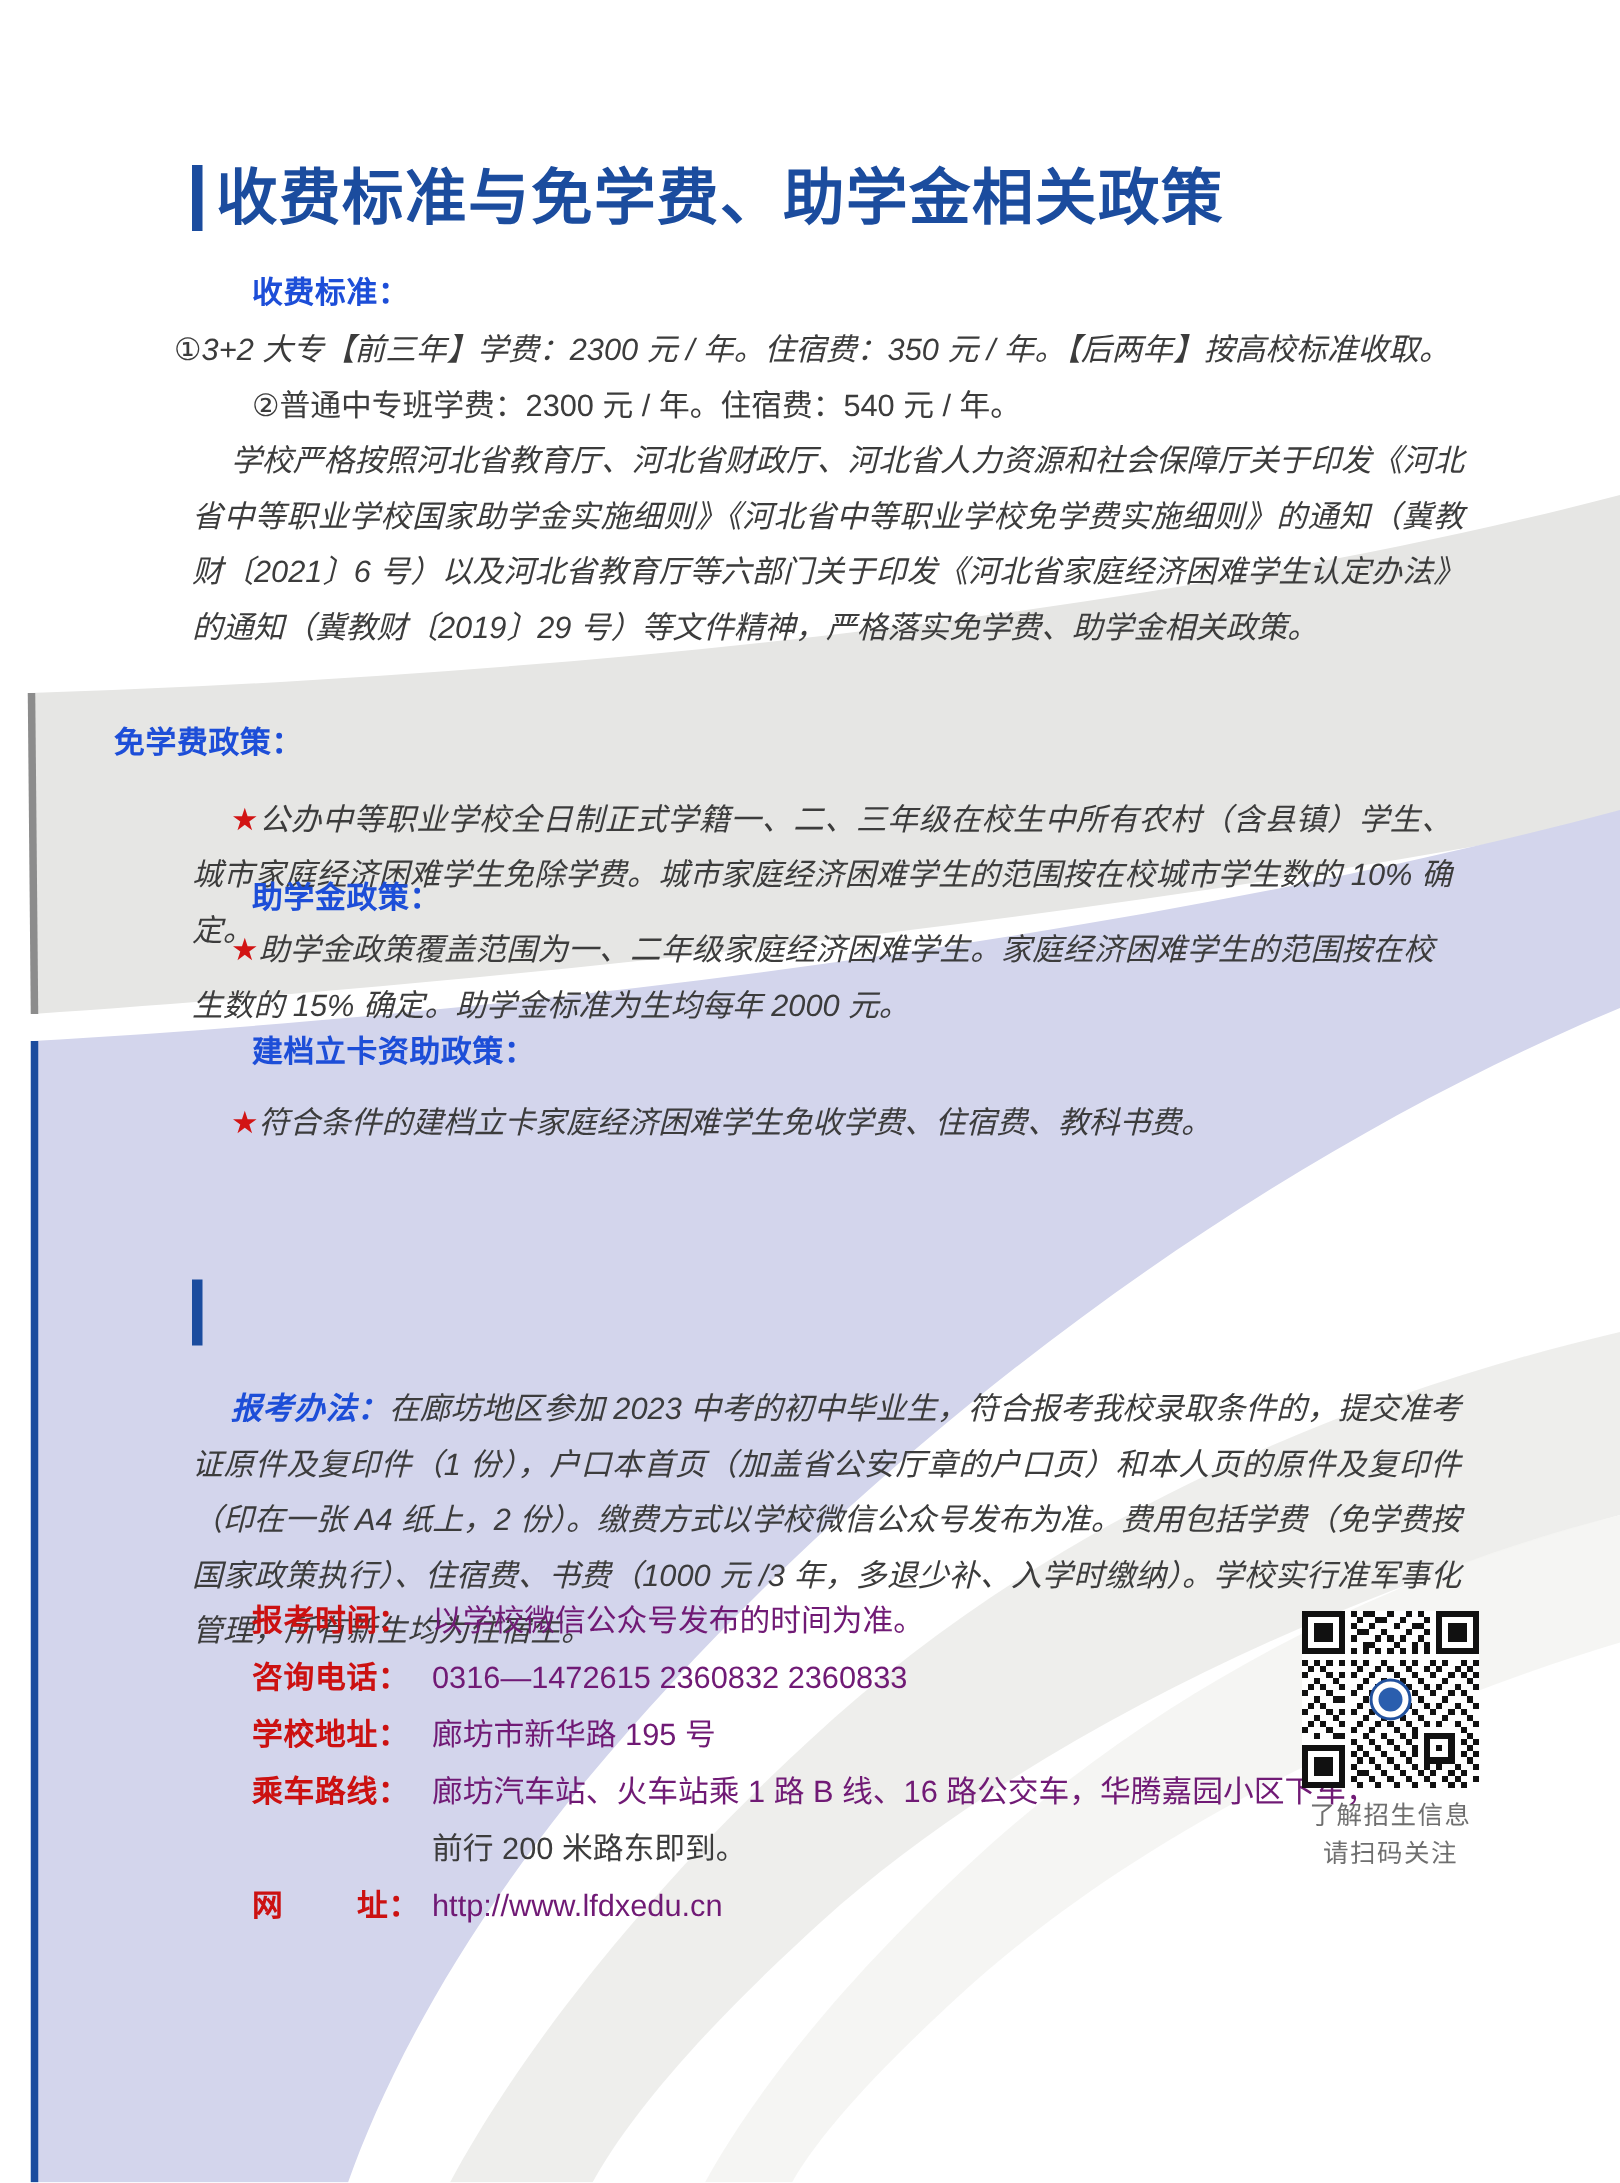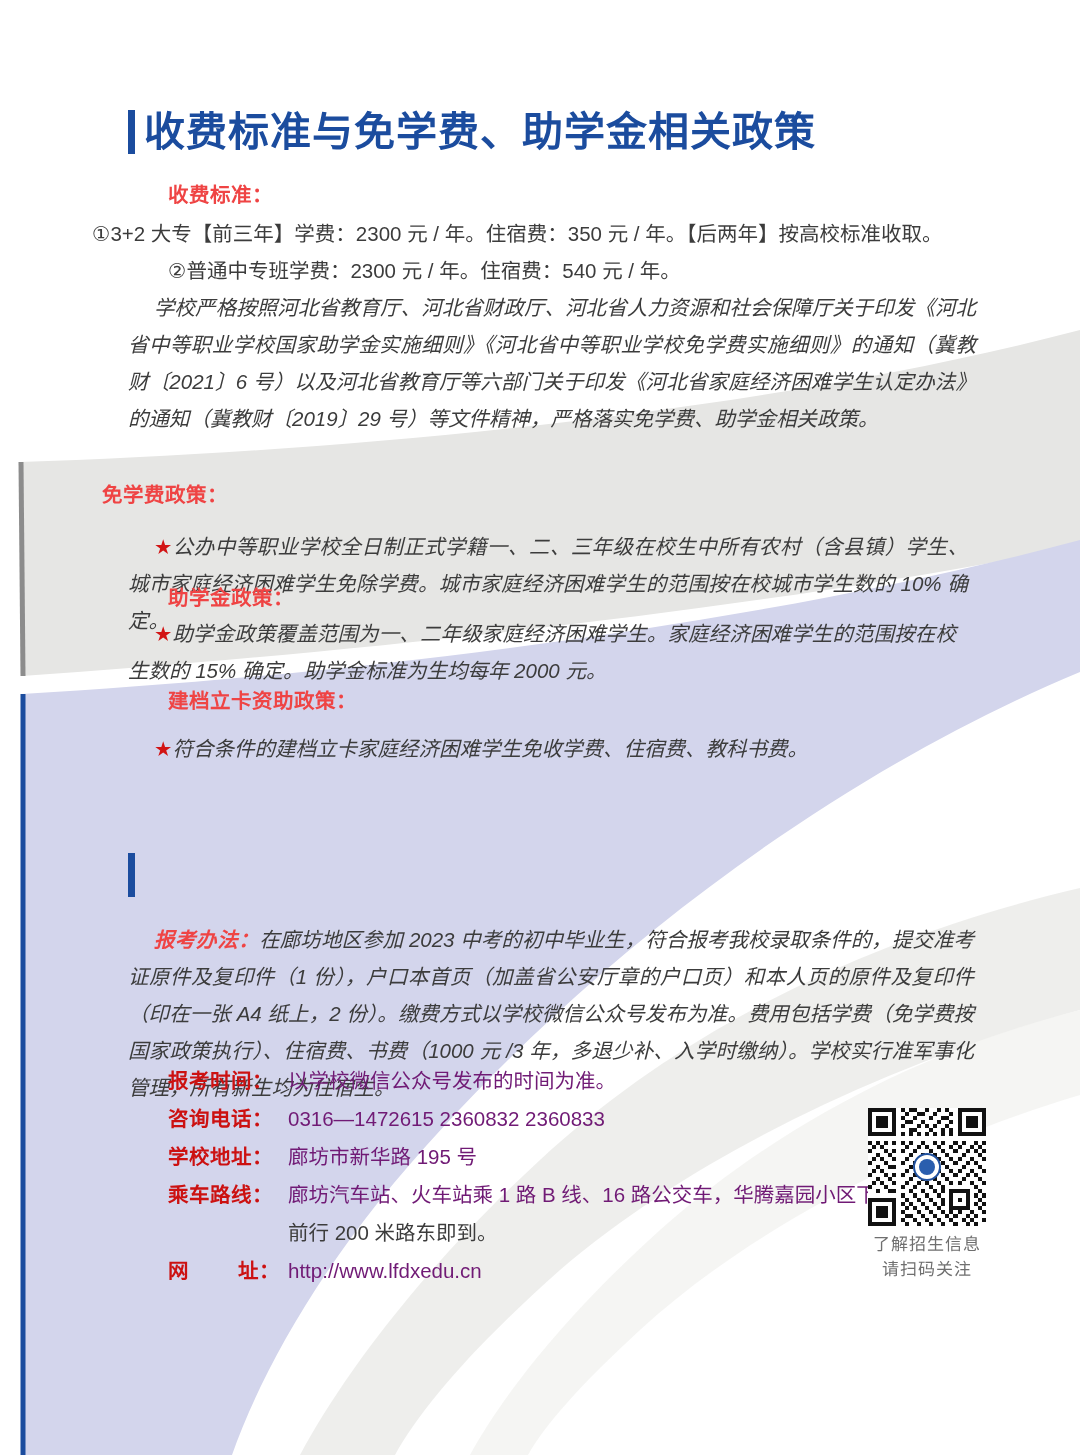--- a/index.html
+++ b/index.html
@@ -57,21 +57,21 @@
     font-size: 41px;
     font-weight: bold;
     color: #1B4C9E;
     letter-spacing: 1px;
     line-height: 1;
     white-space: nowrap;
   }
 
   
   .sub-head {
-    color: #ef4444;
+    color: #1d4ed8;
     font-weight: bold;
     font-size: 20.5px;
     letter-spacing: 0.5px;
   }
 
   .body-block {
     font-size: 20.5px;
     line-height: 37px;
     color: #3c3c3c;
     text-align: justify;
@@ -178,29 +178,29 @@
 
       <div class="sec-title">
         <span class="title-bar"></span>
         <span class="title-text">收费标准与免学费、助学金相关政策</span>
       </div>
 
       <div style="padding-left:168px; padding-right:60px; margin-top:24px;">
         <div class="sub-head">收费标准：</div>
       </div>
 
-      <div class="body-block" style="padding-left:92px; padding-right:52px; margin-top:7px;">①3+2 大专【前三年】学费：2300 元 / 年。住宿费：350 元 / 年。【后两年】按高校标准收取。</div>
+      <div class="body-block" style="padding-left:116px; padding-right:52px; margin-top:7px;font-style:italic;">①3+2 大专【前三年】学费：2300 元 / 年。住宿费：350 元 / 年。【后两年】按高校标准收取。</div>
 
       <div class="body-block" style="padding-left:168px; padding-right:52px;">②普通中专班学费：2300 元 / 年。住宿费：540 元 / 年。</div>
 
       <div class="body-block indent1" style="padding-left:128px; padding-right:52px;">学校严格按照河北省教育厅、河北省财政厅、河北省人力资源和社会保障厅关于印发《河北省中等职业学校国家助学金实施细则》《河北省中等职业学校免学费实施细则》的通知（冀教财〔2021〕6 号）以及河北省教育厅等六部门关于印发《河北省家庭经济困难学生认定办法》的通知（冀教财〔2019〕29 号）等文件精神，严格落实免学费、助学金相关政策。</div>
     </div>
 
     <div class="section" style="top:478px;">
-      <div style="padding-left:102px;">
+      <div style="padding-left:76px;">
         <span class="sub-head">免学费政策：</span>
       </div>
       <div class="body-block indent1" style="padding-left:128px; padding-right:60px; margin-top:20px;">
         <span class="star">★</span><span>公办中等职业学校全日制正式学籍一、二、三年级在校生中所有农村（含县镇）学生、城市家庭经济困难学生免除学费。城市家庭经济困难学生的范围按在校城市学生数的 10% 确定。</span>
       </div>
     </div>
 
     <div class="section" style="top:581px;">
       <div style="padding-left:168px;">
         <span class="sub-head">助学金政策：</span>
@@ -254,21 +254,21 @@
 
       <div class="contact-row">
         <span class="contact-label w-spread">
           <span>网</span>
           <span>址：</span>
         </span>
         <span class="contact-value">http://www.lfdxedu.cn</span>
       </div>
     </div>
 
-    <div id="qr-block" style="left:868px; top:1108px;">
+    <div id="qr-block" style="left:868px; top:1074px;">
       <div class="qr-frame">
         <svg viewBox="0 0 29 29" width="118" height="118" shape-rendering="crispEdges">
           <rect width="29" height="29" fill="#ffffff"></rect>
           <g fill="#111111">
 
             <rect x="0" y="0" width="7" height="1"></rect>
               <rect x="0" y="6" width="7" height="1"></rect>
             <rect x="0" y="0" width="1" height="7"></rect>
               <rect x="6" y="0" width="1" height="7"></rect>
             <rect x="2" y="2" width="3" height="3"></rect>

